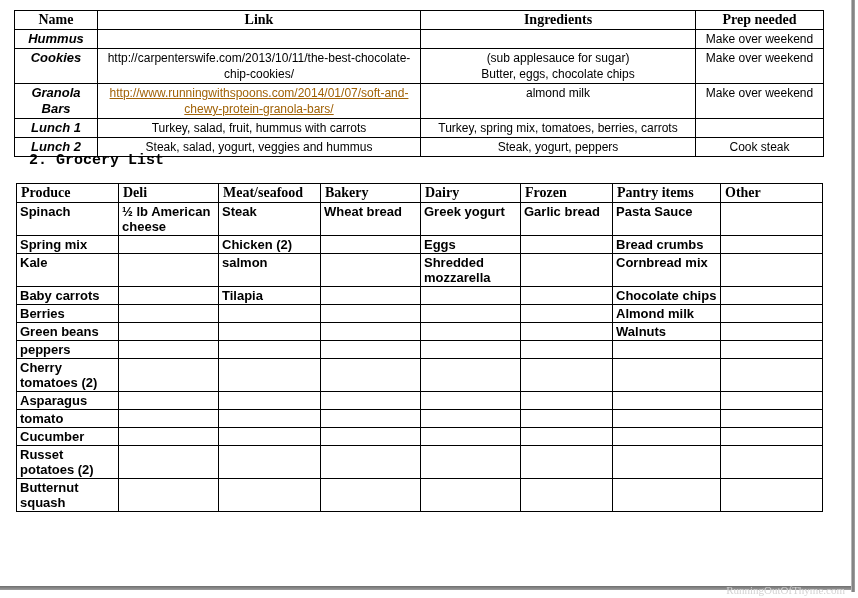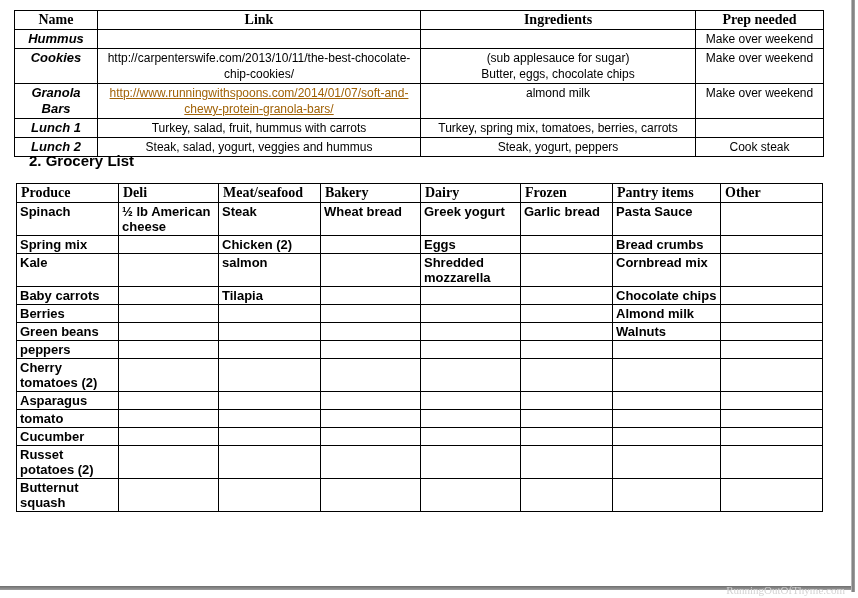--- a/index.html
+++ b/index.html
@@ -49,21 +49,21 @@
     font-size: 13px;
   }
   table.meal-table td.ing-cell { white-space: pre-line; margin-left: 38px; }
   a.hyperlink { color: #a16207; text-decoration: underline; cursor: pointer; }
 
   
   .section-heading {
     position: absolute;
     left: 16px;
     top: 152px;
-    font-family: Liberation Sans, sans-serif;
+    font-family: Liberation Mono, monospace;
     font-size: 15px;
     font-weight: bold;
     padding-left: 13px;
   }
 
   
   table.grocery-table {
     position: absolute;
     left: 16px;
     top: 183px;

